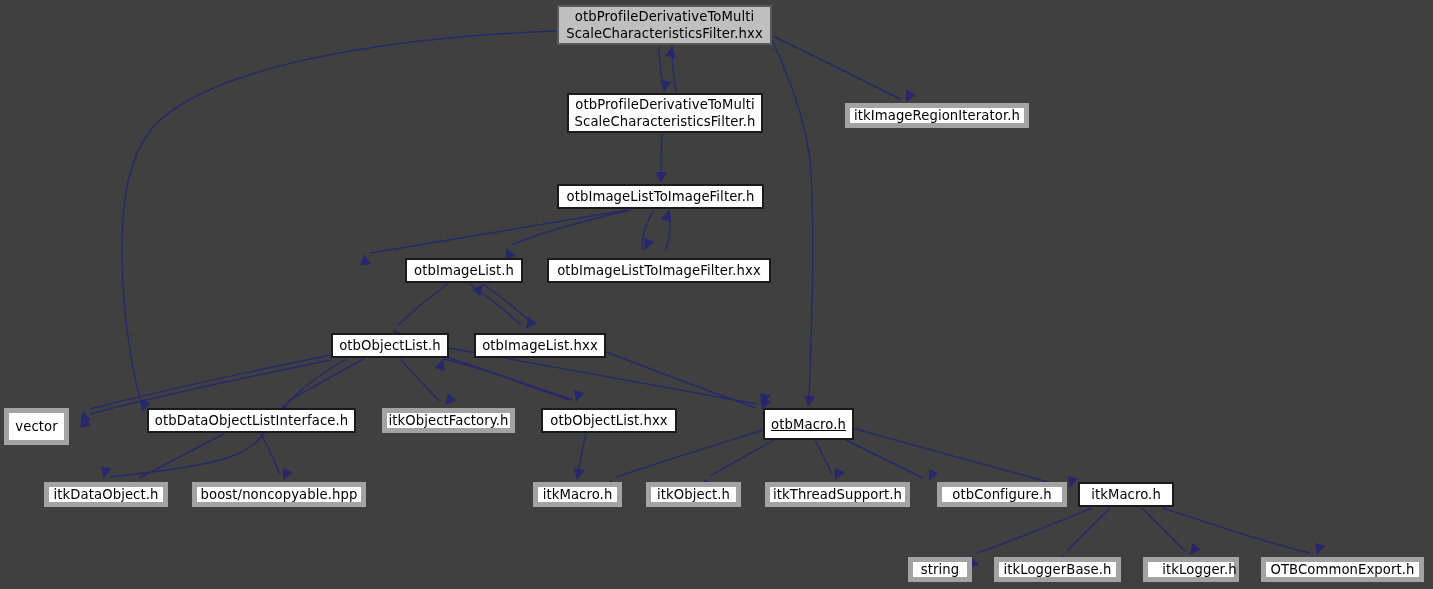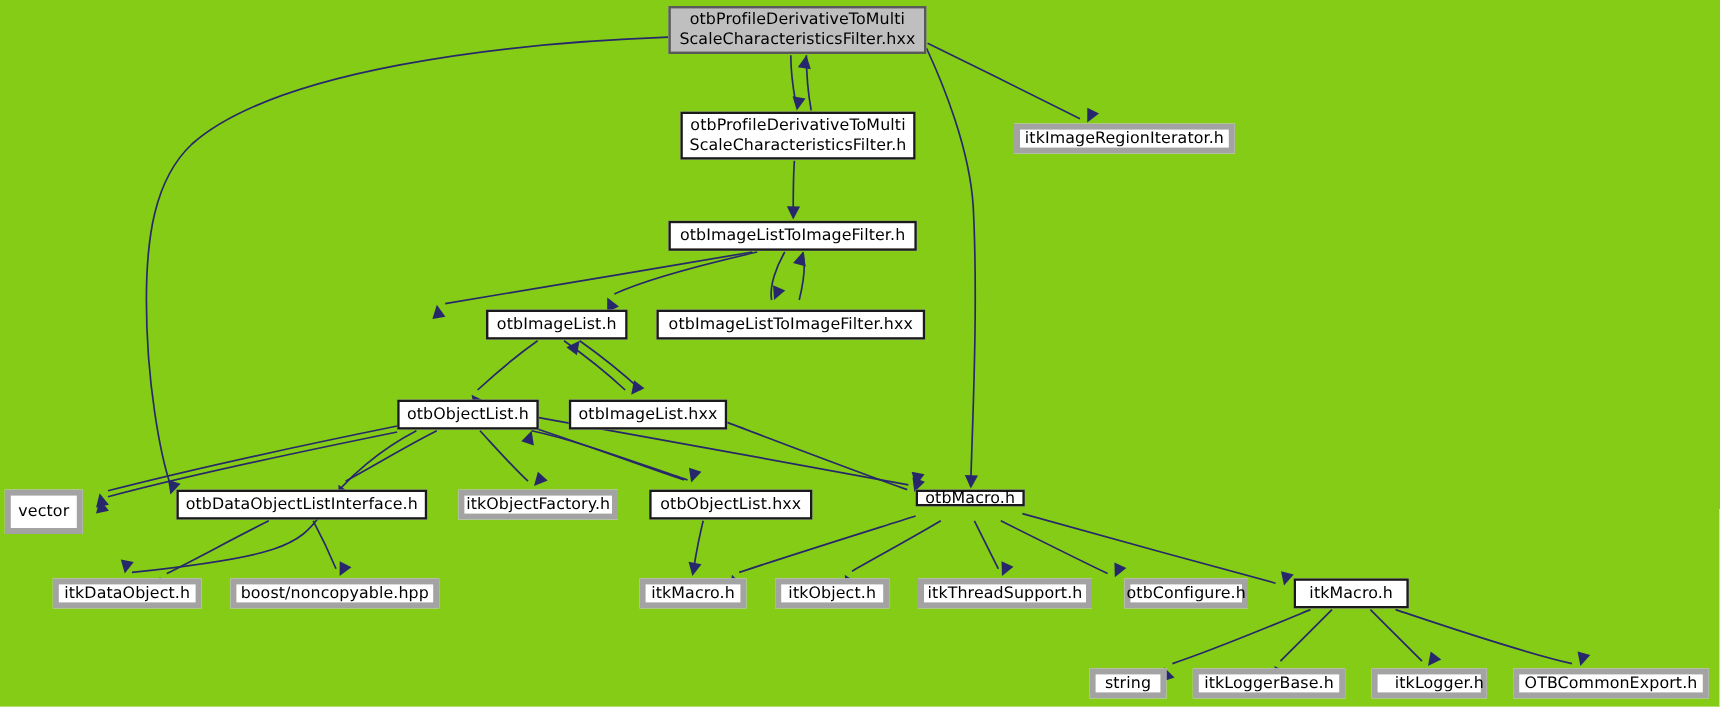--- a/index.html
+++ b/index.html
@@ -4,21 +4,21 @@
 <style>
   html, body {
     margin: 0;
     padding: 0;
     background: #ffffff;
   }
   #graph-root {
     position: relative;
     width: 1433px;
     height: 589px;
-    background: #84cc16;
+    background: #404040;
     font-family: "DejaVu Sans", "Liberation Sans", sans-serif;
     overflow: hidden;
   }
   #edge-layer {
     position: absolute;
     left: 0;
     top: 0;
     width: 1433px;
     height: 589px;
   }
@@ -132,25 +132,25 @@
     <div class="node leaf" style="left: 845px; top: 103px; width: 184px; height: 25px;"><span class="node-label">itkImageRegionIterator.h</span></div>
     <div class="node internal" style="left: 557px; top: 184px; width: 207px; height: 25px;"><span class="node-label">otbImageListToImageFilter.h</span></div>
     <div class="node internal" style="left: 405px; top: 258px; width: 118px; height: 25px;"><span class="node-label">otbImageList.h</span></div>
     <div class="node internal" style="left: 547px; top: 258px; width: 224px; height: 25px;"><span class="node-label">otbImageListToImageFilter.hxx</span></div>
     <div class="node internal" style="left: 331px; top: 333px; width: 118px; height: 25px;"><span class="node-label">otbObjectList.h</span></div>
     <div class="node internal" style="left: 474px; top: 333px; width: 132px; height: 25px;"><span class="node-label">otbImageList.hxx</span></div>
     <div class="node leaf" style="left: 4px; top: 408px; width: 65px; height: 37px;"><span class="node-label">vector</span></div>
     <div class="node internal" style="left: 147px; top: 408px; width: 209px; height: 25px;"><span class="node-label">otbDataObjectListInterface.h</span></div>
     <div class="node leaf" style="left: 382px; top: 408px; width: 133px; height: 25px;"><span class="node-label">itkObjectFactory.h</span></div>
     <div class="node internal" style="left: 541px; top: 408px; width: 136px; height: 25px;"><span class="node-label">otbObjectList.hxx</span></div>
-    <div class="node internal" style="left: 763px; top: 408px; width: 91px; height: 14px;"><span class="node-label">otbMacro.h</span></div>
+    <div class="node internal" style="left: 763px; top: 408px; width: 91px; height: 32px; text-decoration: underline;"><span class="node-label">otbMacro.h</span></div>
     <div class="node leaf" style="left: 44px; top: 482px; width: 124px; height: 25px;"><span class="node-label">itkDataObject.h</span></div>
     <div class="node leaf" style="left: 192px; top: 482px; width: 174px; height: 25px;"><span class="node-label">boost/noncopyable.hpp</span></div>
     <div class="node leaf" style="left: 533px; top: 482px; width: 89px; height: 25px;"><span class="node-label">itkMacro.h</span></div>
     <div class="node leaf" style="left: 646px; top: 482px; width: 95px; height: 25px;"><span class="node-label">itkObject.h</span></div>
     <div class="node leaf" style="left: 765px; top: 482px; width: 145px; height: 25px;"><span class="node-label">itkThreadSupport.h</span></div>
-    <div class="node leaf" style="left: 937px; top: 482px; width: 103px; height: 25px;"><span class="node-label">otbConfigure.h</span></div>
+    <div class="node leaf" style="left: 937px; top: 482px; width: 130px; height: 25px;"><span class="node-label">otbConfigure.h</span></div>
     <div class="node internal" style="left: 1078px; top: 482px; width: 96px; height: 25px;"><span class="node-label">itkMacro.h</span></div>
     <div class="node leaf" style="left: 908px; top: 557px; width: 64px; height: 25px;"><span class="node-label">string</span></div>
     <div class="node leaf" style="left: 994px; top: 557px; width: 127px; height: 25px;"><span class="node-label">itkLoggerBase.h</span></div>
     <div class="node leaf" style="left: 1143px; top: 557px; width: 96px; height: 25px; padding-left: 17px;"><span class="node-label">itkLogger.h</span></div>
     <div class="node leaf" style="left: 1261px; top: 557px; width: 163px; height: 25px;"><span class="node-label">OTBCommonExport.h</span></div>
   </div>
 
 </body></html>

